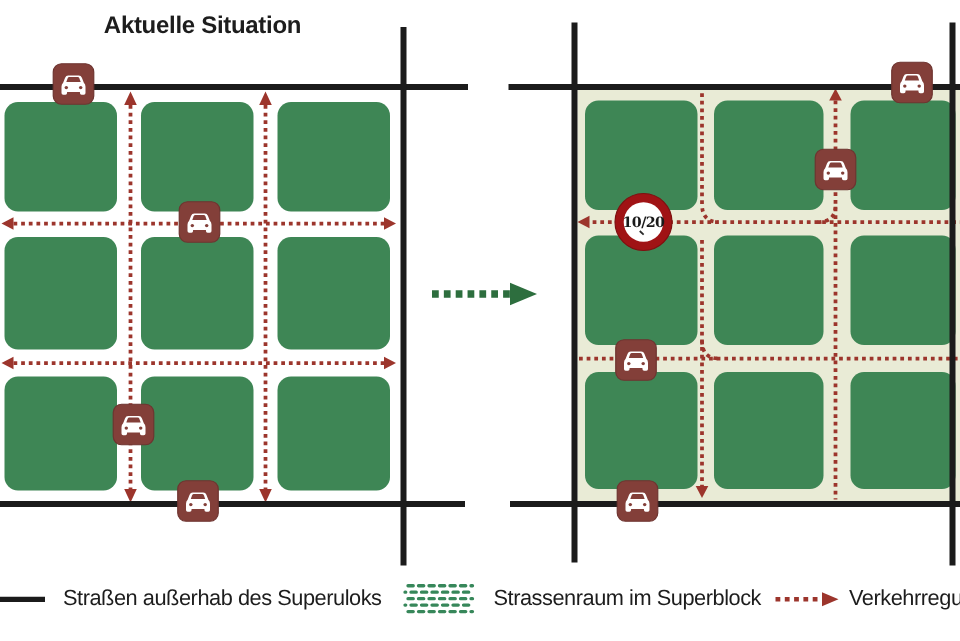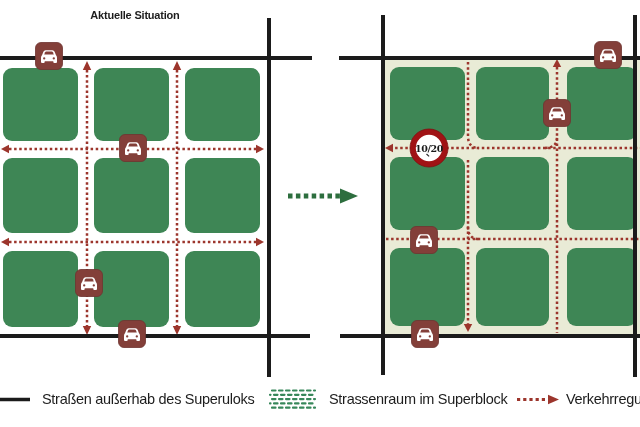--- a/index.html
+++ b/index.html
@@ -15,21 +15,21 @@
   .road{stroke:var(--road-black);stroke-width:4;fill:none;}
   .cream{fill:var(--cream);}
   .rdash{stroke:var(--route-red);stroke-width:2.5;stroke-dasharray:2.5 2.6;fill:none;}
   .rhead{fill:var(--route-red);stroke:none;}
   .gdash{stroke:var(--arrow-green);stroke-width:5;stroke-dasharray:4.5 3.4;fill:none;}
   .ghead{fill:var(--arrow-green);}
   .hatch{stroke:var(--hatch-green);stroke-width:2.2;stroke-dasharray:3.5 3.5;stroke-linecap:round;fill:none;}
   .ldash{stroke:var(--route-red);stroke-width:3;stroke-dasharray:3.2 3;fill:none;}
   .lline{stroke:var(--road-black);stroke-width:3.5;fill:none;}
   .panel-title{position:absolute;top:9px;transform:translateX(-50%);
-               font-size:11px;font-weight:700;letter-spacing:-0.2px;white-space:nowrap;}
+               font-size:16px;font-weight:700;letter-spacing:-0.2px;white-space:nowrap;}
   .legend-label{position:absolute;top:391px;font-size:14.5px;letter-spacing:-0.3px;
                 white-space:nowrap;line-height:17px;}
   .sign-text{font-family:"DejaVu Serif",serif;font-size:9.5px;font-weight:700;
              fill:#1a1a1a;text-anchor:middle;letter-spacing:-0.4px;}
 </style>
 </head>
 <body>
 
 <div class="canvas">
   <svg width="640" height="427" viewBox="0 0 640 427">

